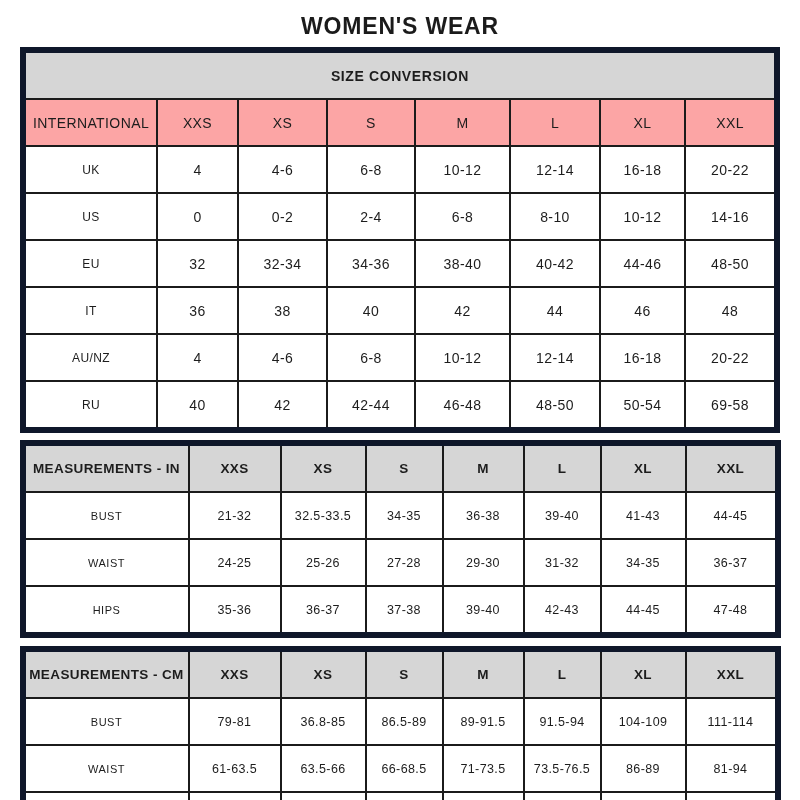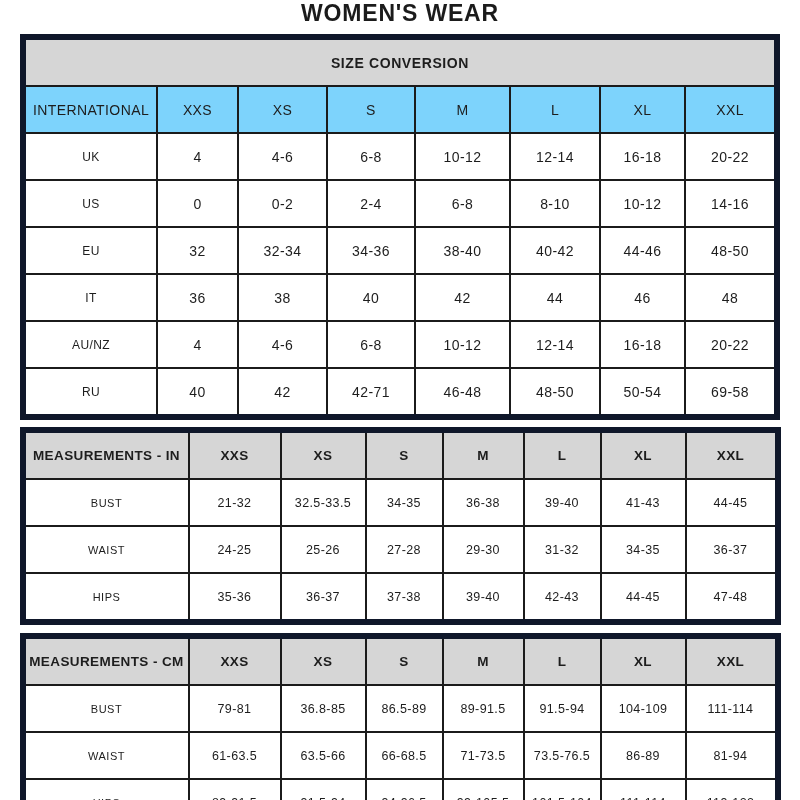--- a/index.html
+++ b/index.html
@@ -3,20 +3,21 @@
 <meta charset="utf-8">
 <style>
   html,body{margin:0;padding:0;background:#ffffff;}
   body{
     width:800px;height:800px;
     font-family:"Liberation Sans",sans-serif;
     color:#1d1d1d;
     -webkit-font-smoothing:antialiased;
   }
   .page-title{
+    padding-top:13px;
     text-align:center;
     font-size:23px;
     font-weight:700;
     letter-spacing:0.8px;
     color:#1b1b1b;
     line-height:26px;
   }
   table{
     border-collapse:collapse;
     table-layout:fixed;
@@ -40,21 +41,21 @@
     overflow:hidden;
     white-space:nowrap;
   }
   .band-cell{
     background:#d6d6d6;
     font-weight:700;
     font-size:14px;
     letter-spacing:0.6px;
   }
   .t1 .head-row th{
-    background:#7dd3fc;
+    background:#fca5a5;
     font-weight:500;
     font-size:14px;
     margin-top:36px;
   }
   .t2 .head-row th,
   .t3 .head-row th{
     background:#d6d6d6;
     font-weight:700;
     font-size:13.5px;
     margin-left:44px;
@@ -140,21 +141,21 @@
     <td>6-8</td>
     <td>10-12</td>
     <td>12-14</td>
     <td>16-18</td>
     <td>20-22</td>
   </tr>
   <tr>
     <td class="lbl">RU</td>
     <td>40</td>
     <td>42</td>
-    <td>42-71</td>
+    <td>42-44</td>
     <td>46-48</td>
     <td>48-50</td>
     <td>50-54</td>
     <td>69-58</td>
   </tr>
 </tbody>
   </table>
 
 <table class="t2">
   <colgroup>

